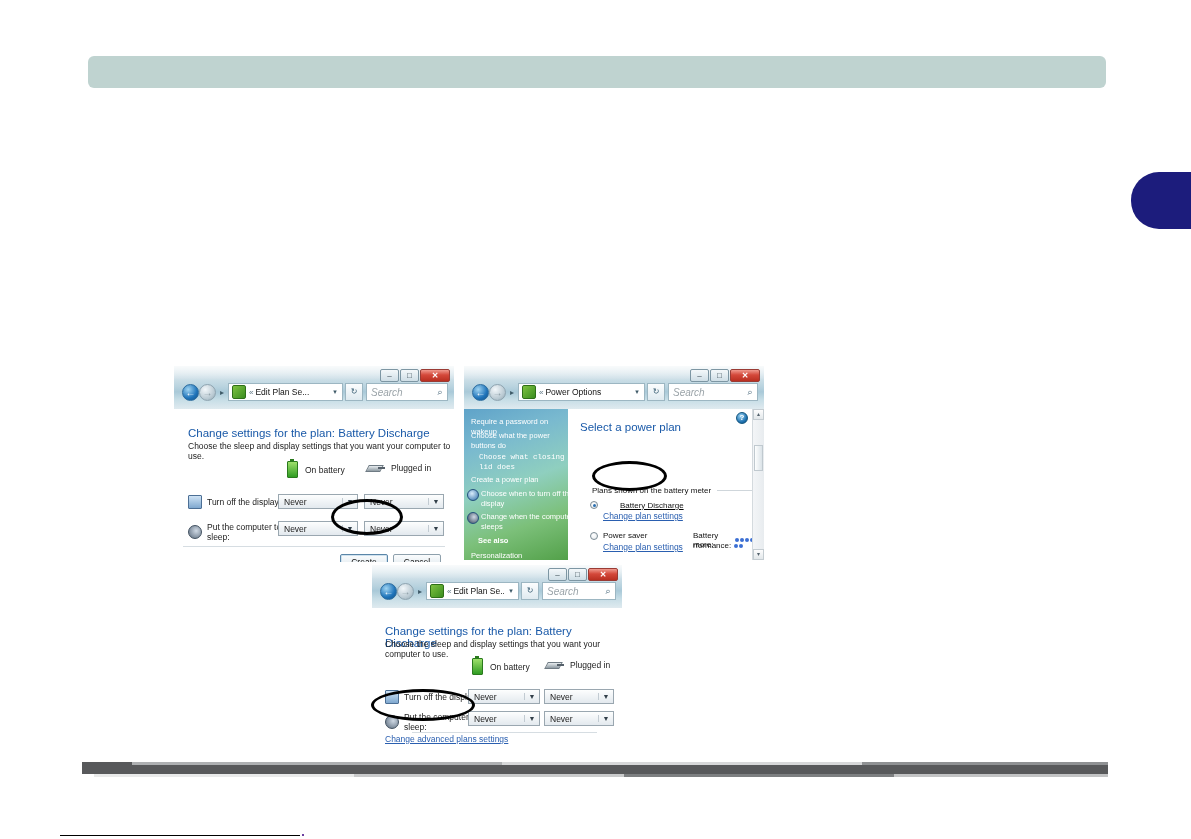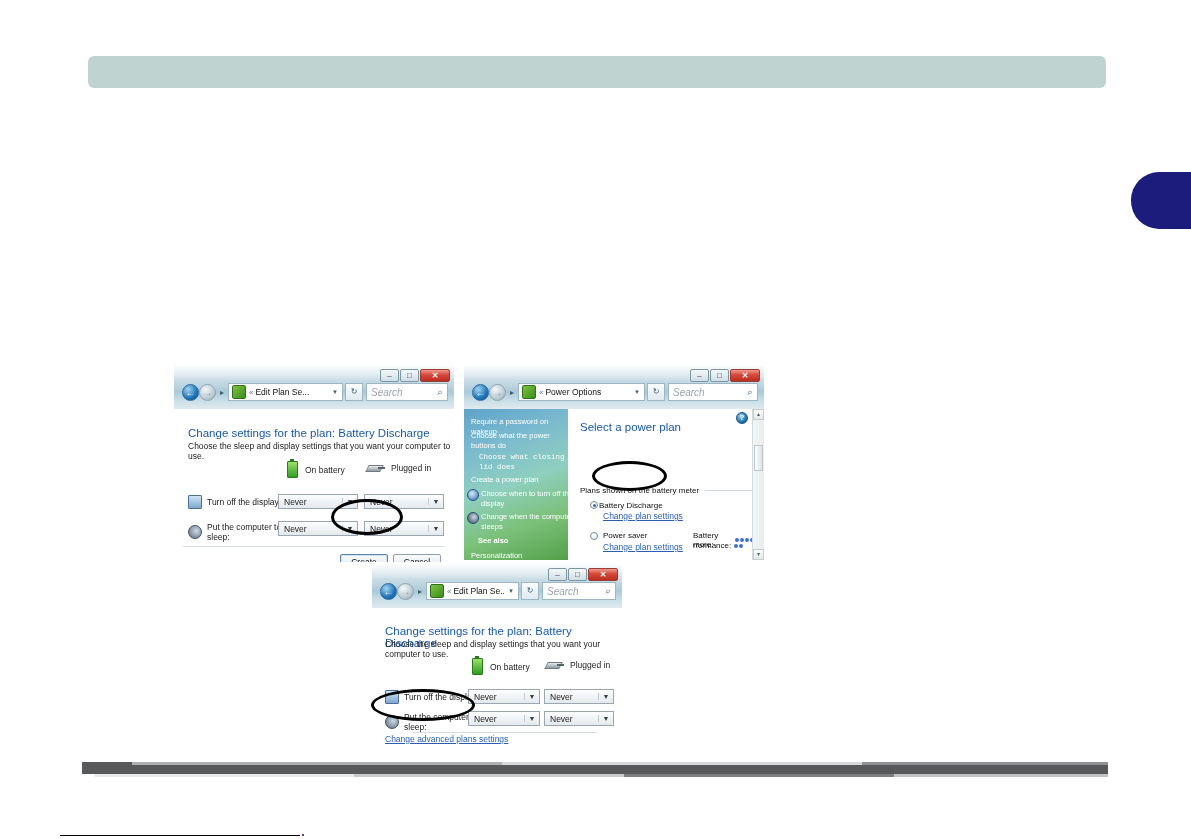--- a/index.html
+++ b/index.html
@@ -364,26 +364,26 @@
       <div class="po-side-head" style="position:absolute;left:0;top:127px;">See also</div>
       <div class="po-side-item" style="position:absolute;left:0;top:142px;width:104px;">Personalization</div>
 
     </div>
 
     <div class="po-main">
       <div class="help-ico" style="position:absolute;right:16px;top:3px;">?</div>
 
       <div class="po-h1" style="position:absolute;left:12px;top:12px;">Select a power plan</div>
 
-      <div style="position:absolute;left:12px;top:77px;width:172px;display:flex;align-items:center;justify-content:center;">
+      <div style="position:absolute;left:24px;top:77px;width:172px;display:flex;align-items:center;justify-content:center;">
         <span class="po-legend">Plans shown on the battery meter</span>
         <span class="legend-rule"></span>
       </div>
 
-      <div style="position:absolute;left:22px;top:92px;display:flex;align-items:flex-start;gap:1px;">
+      <div style="position:absolute;left:22px;top:92px;display:flex;align-items:flex-start;gap:22px;text-decoration:underline;">
         <span class="radio on"></span>
         <span class="po-legend">Battery Discharge</span>
       </div>
       <div class="link" style="position:absolute;left:35px;top:102px;">Change plan settings</div>
 
       <div style="position:absolute;left:22px;top:122px;display:flex;align-items:center;gap:5px;">
         <span class="radio"></span>
         <span class="po-legend">Power saver</span>
       </div>
       <div class="link" style="position:absolute;left:35px;top:133px;">Change plan settings</div>

